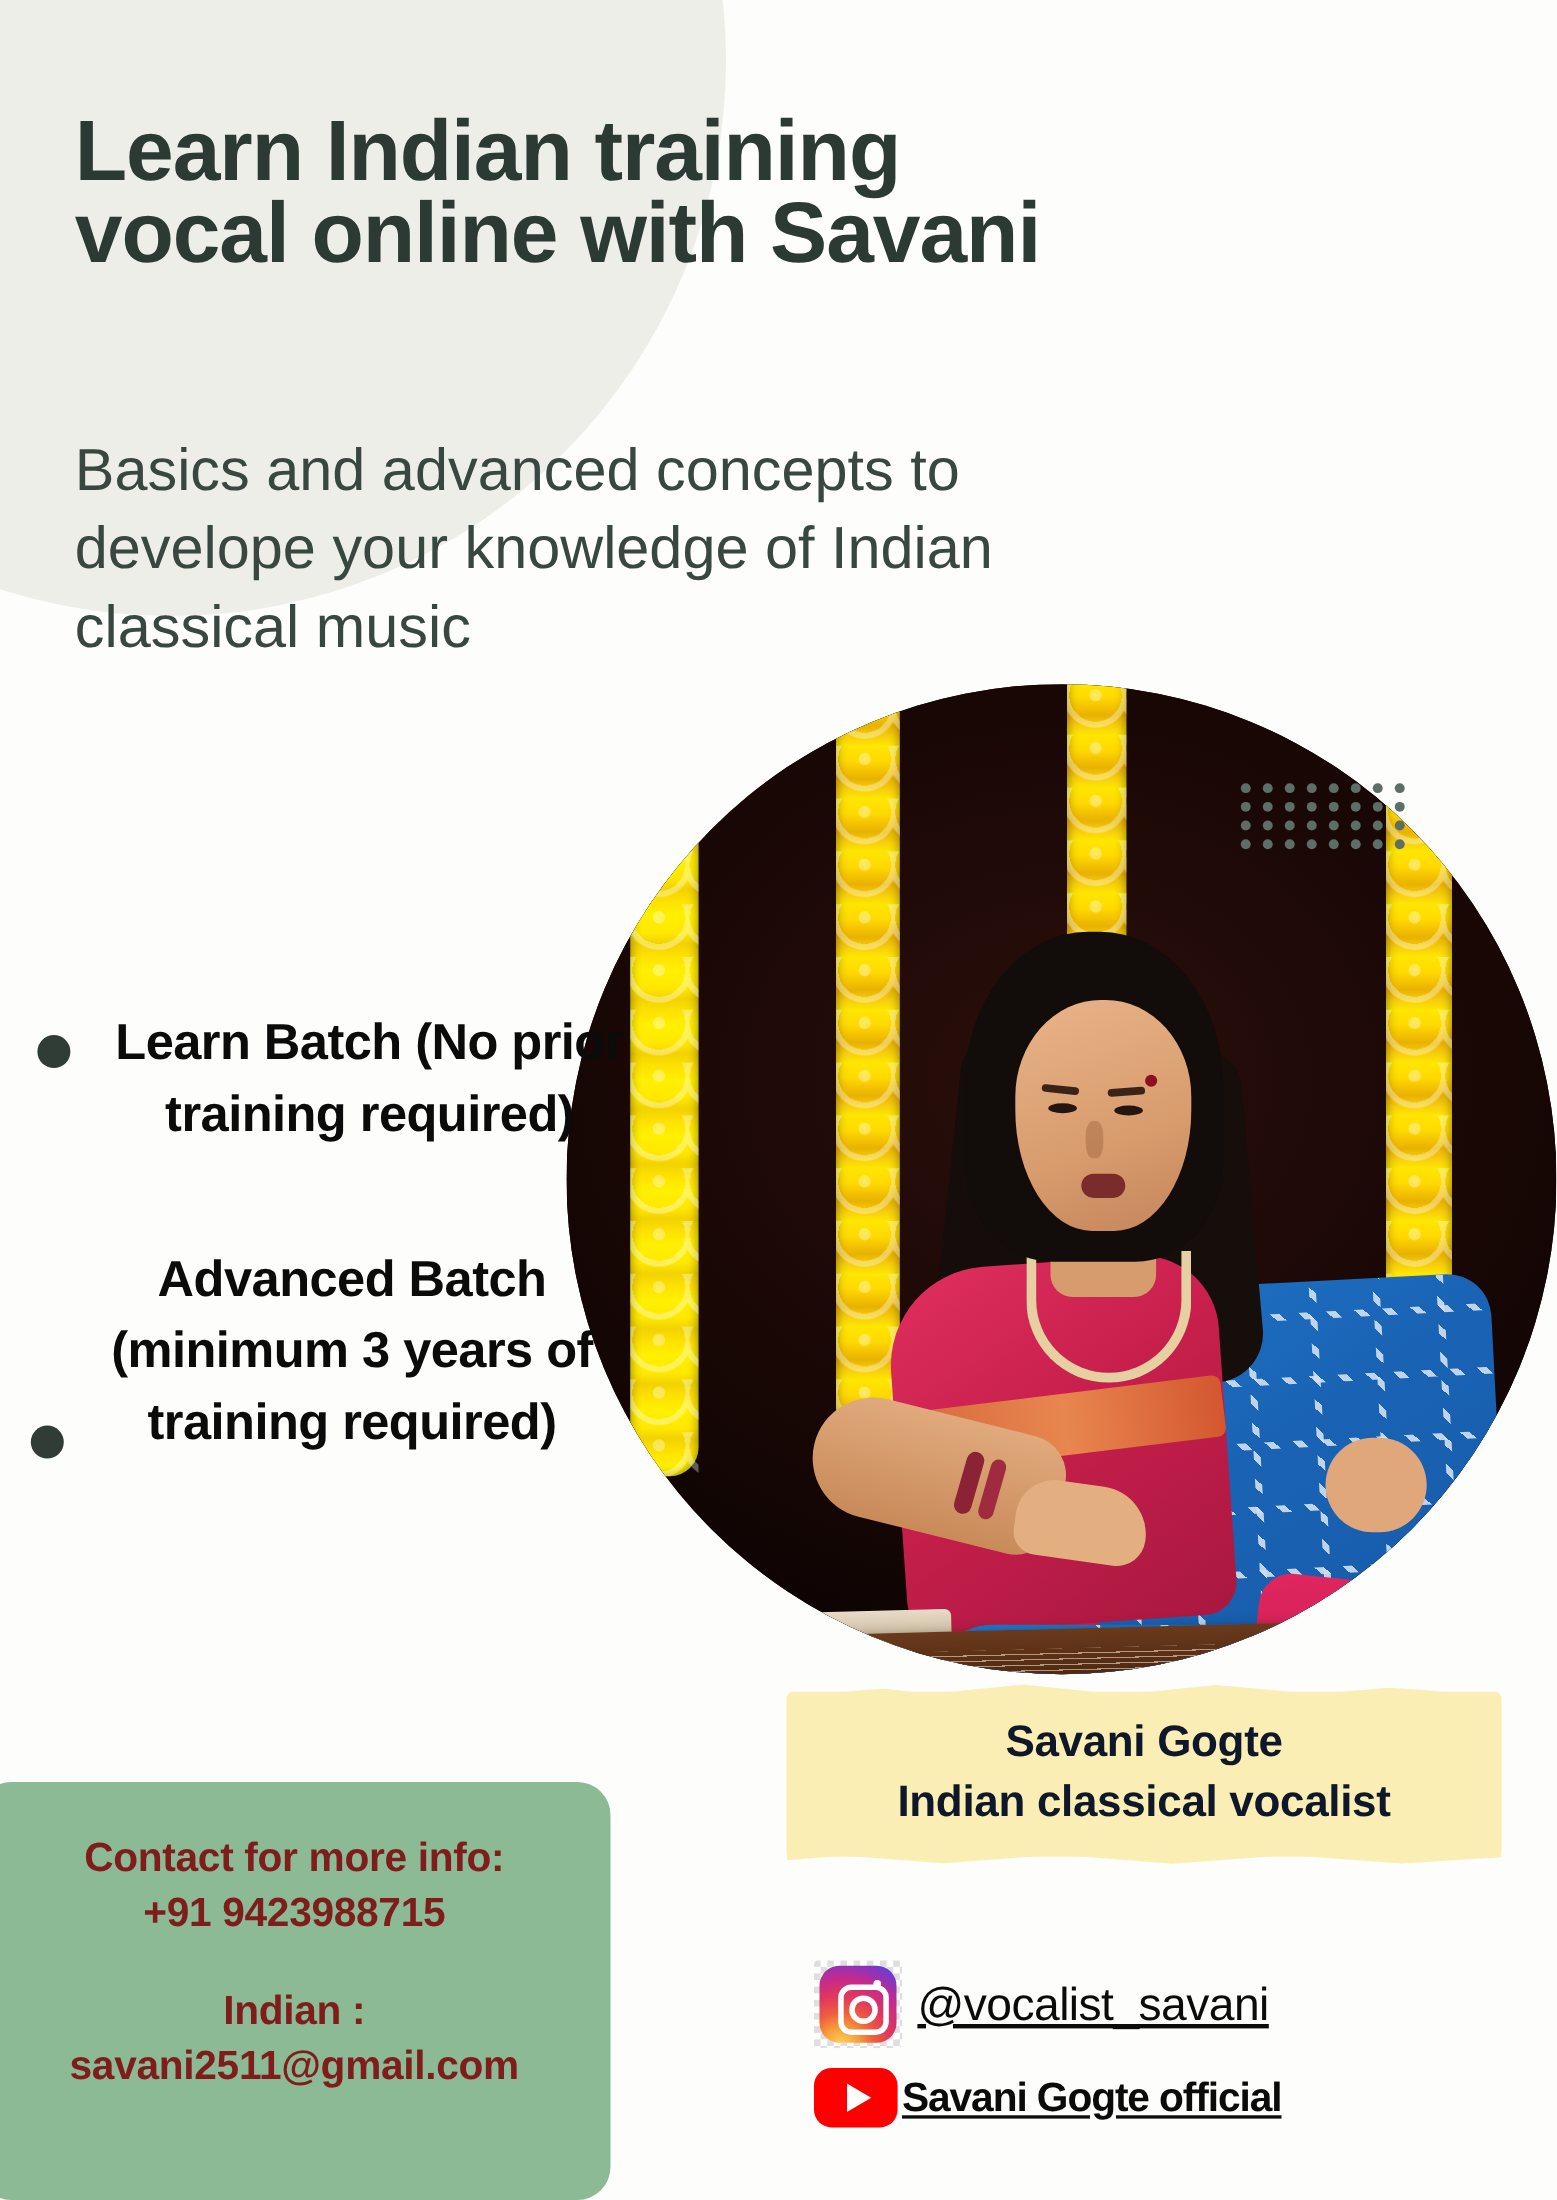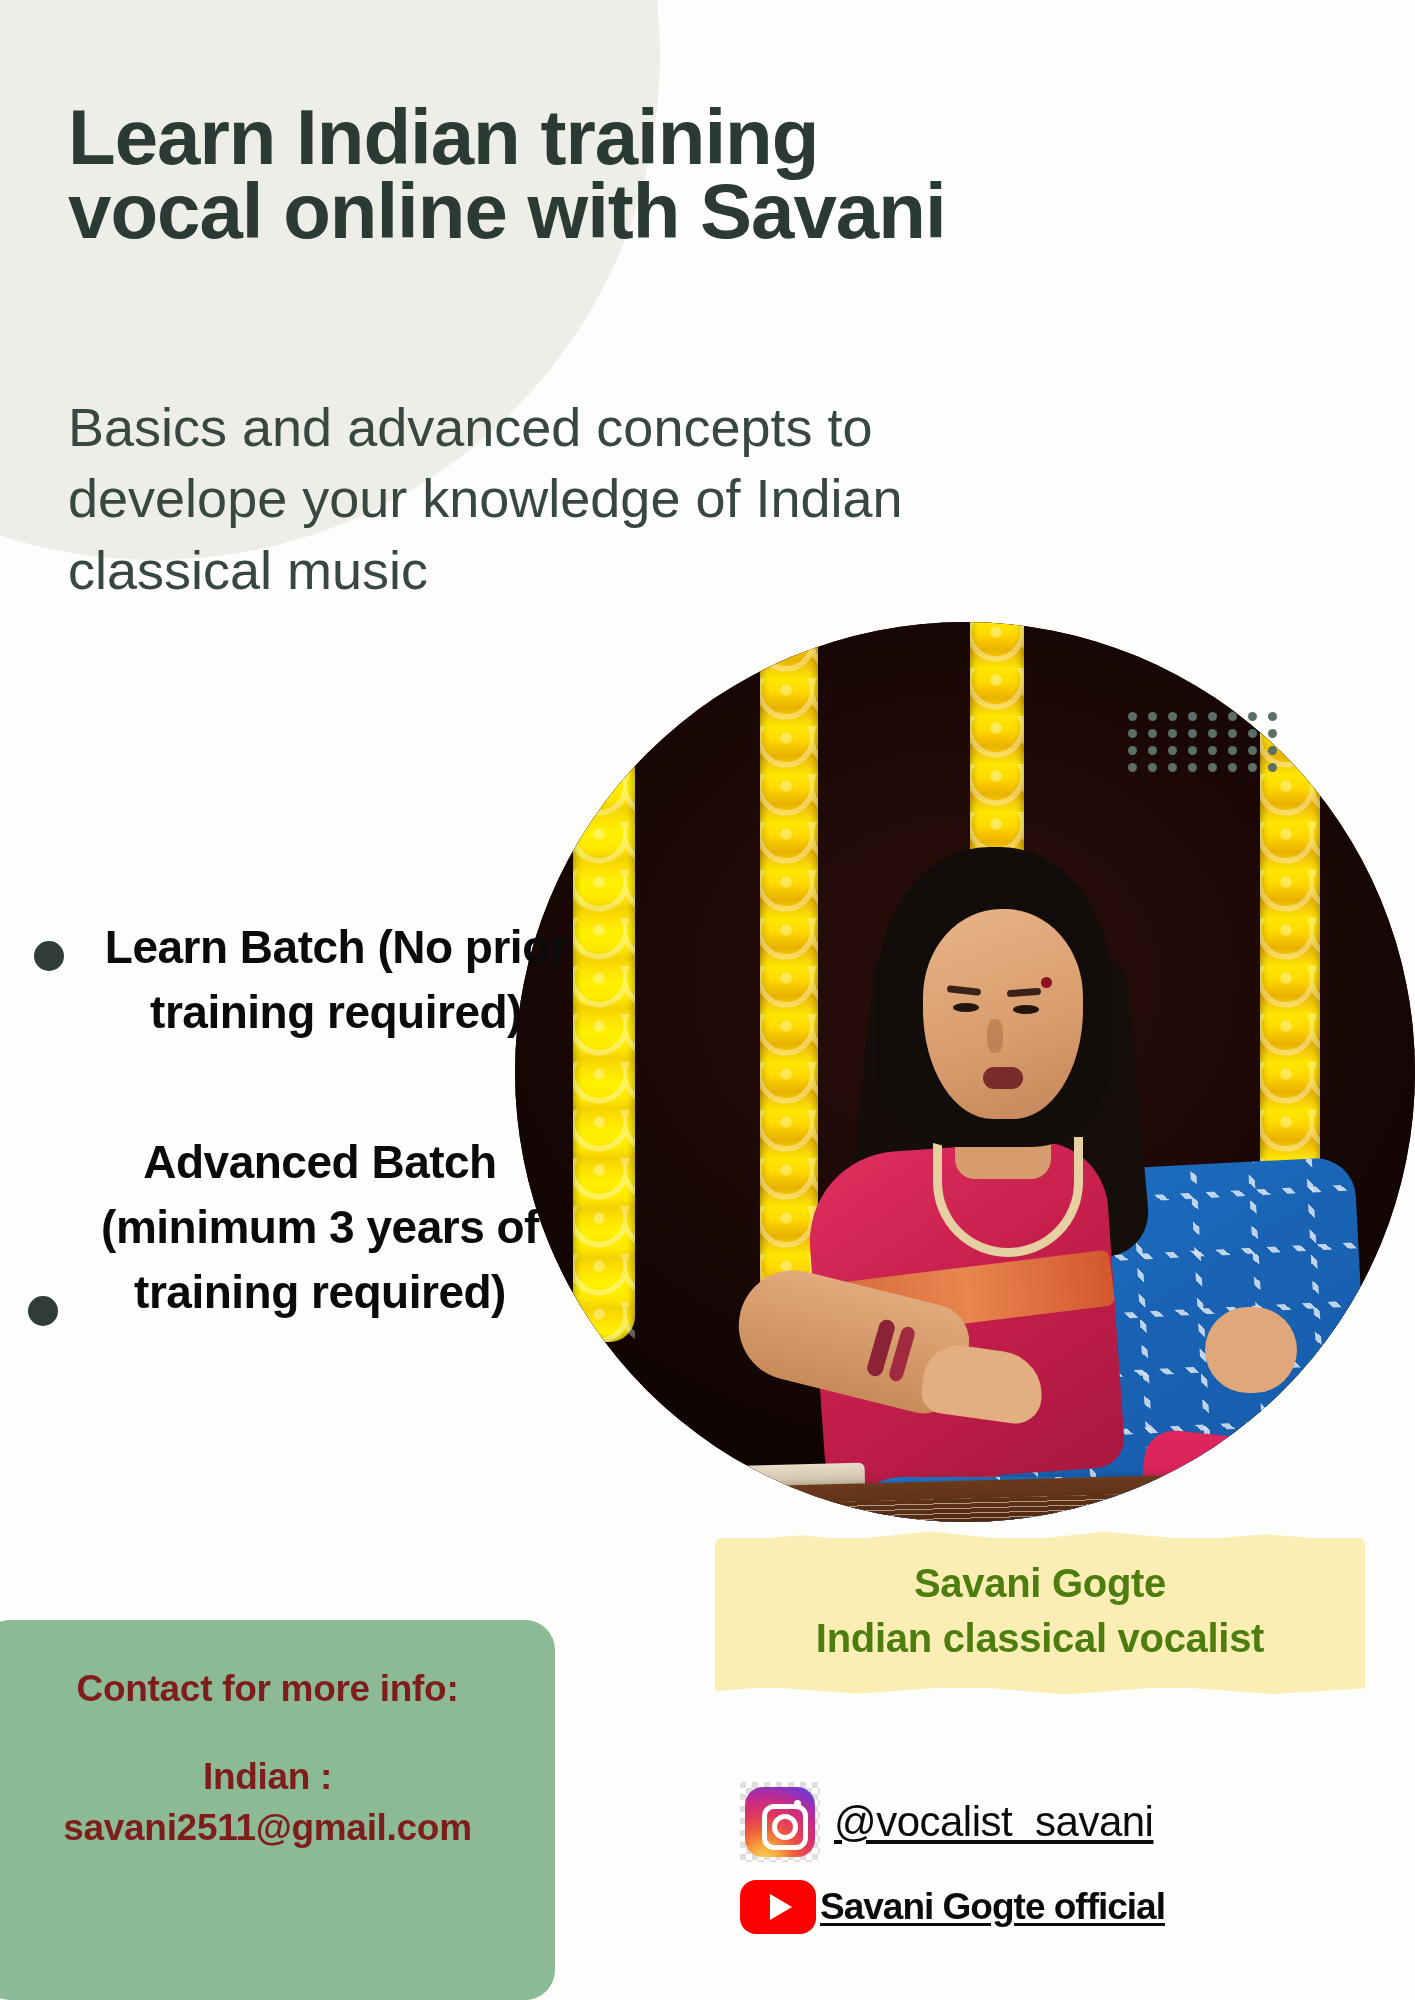--- a/index.html
+++ b/index.html
@@ -278,21 +278,21 @@
   .name-banner::after{
     content:"";
     position:absolute;left:0;right:0;bottom:-8px;height:16px;
     background:#fbeeb4;
     clip-path:polygon(0 0,100% 0,100% 52%,86% 88%,70% 40%,54% 90%,38% 38%,22% 86%,8% 44%,0 70%);
   }
   .name-banner .nb-line {
     position:relative; z-index:2;
     font-size:40px;
     font-weight:700;
-    color:#4d7c0f;
+    color:#0f172a;
     line-height:1.38;
     letter-spacing:-0.3px;
   }
   .name-banner .nb-line.first { padding-top:18px; }
 
   
   .socials { position:absolute; left:740px; top:1782px; z-index:7; }
   .social-row { display:flex; align-items:center; margin-bottom:18px; }
 
   .ig-icon {
@@ -440,20 +440,21 @@
   </div>
 </div>
 
 <div class="name-banner">
   <div class="nb-line first">Savani Gogte</div>
   <div class="nb-line">Indian classical vocalist</div>
 </div>
 
 <div class="contact-card">
   <div class="line">Contact for more info:</div>
+  <div class="line">+91 9423988715</div>
   <div class="gap"></div>
   <div class="line">Indian :</div>
   <div class="line">savani2511@gmail.com</div>
 </div>
 
 <div class="socials">
   <div class="social-row">
     <span class="ig-wrap">
       <span class="ig-icon">
         <span class="ig-dot"></span>

